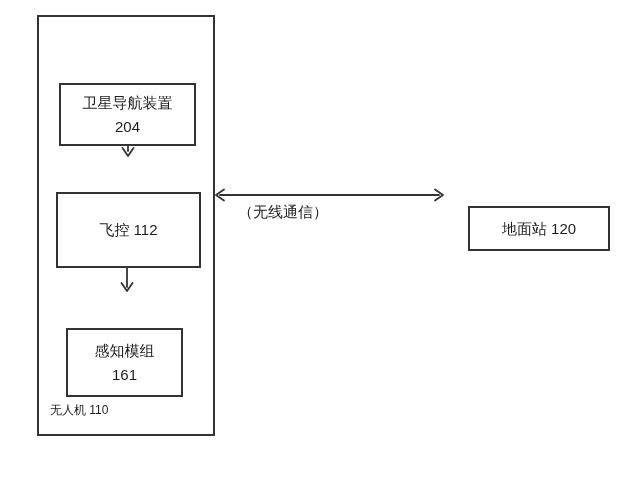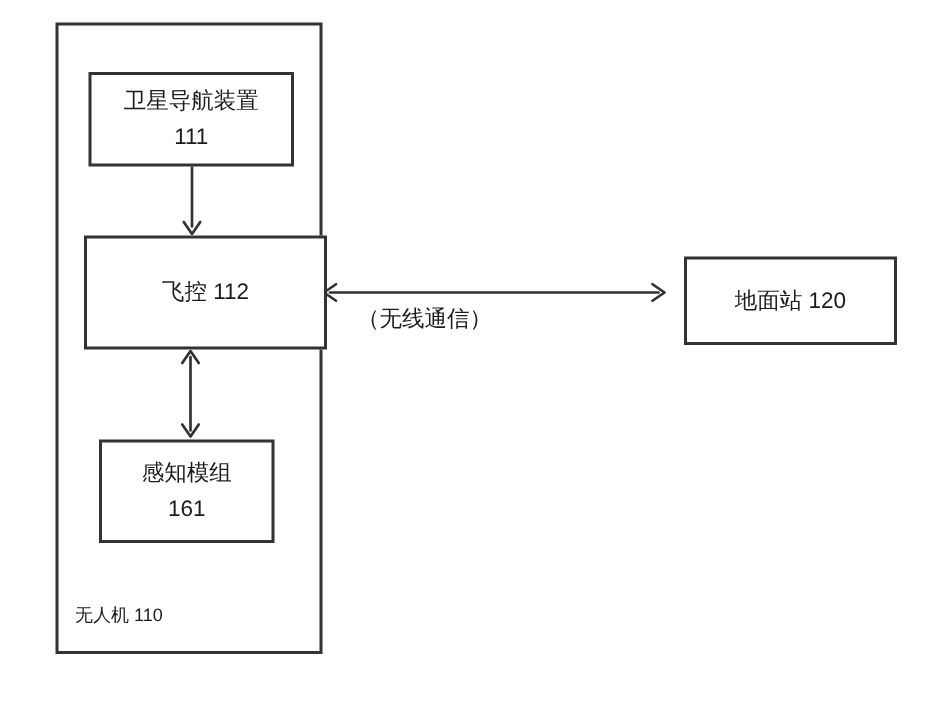--- a/index.html
+++ b/index.html
@@ -29,33 +29,34 @@
     border: 2px solid var(--line, #333333);
     background: var(--background, #ffffff);
     box-sizing: border-box;
     display: flex;
     flex-direction: column;
     align-items: center;
     justify-content: center;
     text-align: center;
     font-size: 15px;
     line-height: 1.6;
+    margin-top: 35px;
   }
   .outer-box {
     position: absolute;
     left: 37px; top: 15px;
     width: 178px; height: 421px;
     border: 2px solid var(--line, #333333);
     box-sizing: border-box;
     background: transparent;
   }
   .box-satnav   { left: 59px;  top: 48px;  width: 137px; height: 63px; }
-  .box-flight   { left: 56px;  top: 157px; width: 162px; height: 76px; }
+  .box-flight   { left: 56px;  top: 157px; width: 145px; height: 76px; }
   .box-percept  { left: 66px;  top: 293px; width: 117px; height: 69px; }
-  .box-ground   { left: 456px; top: 171px; width: 142px; height: 59px; }
+  .box-ground   { left: 468px; top: 171px; width: 142px; height: 45px; }
   .group-label {
     position: absolute;
     left: 50px; top: 402px;
     font-size: 12px;
     white-space: nowrap;
   }
   .link-label {
     position: absolute;
     left: 238px; top: 203px;
     width: 160px;
@@ -87,21 +88,21 @@
       <polyline class="arrow" points="224,189.5 216,195 224,200.5"></polyline>
       <polyline class="arrow" points="435,189.5 443,195 435,200.5"></polyline>
     </g>
   </svg>
 
   <div class="outer-box"></div>
   <span class="group-label">无人机 110</span>
 
   <div class="box box-satnav">
     <div>卫星导航装置</div>
-    <div>111</div>
+    <div>204</div>
   </div>
 
   <div class="box box-flight">
     <div>飞控 112</div>
   </div>
 
   <div class="box box-percept">
     <div>感知模组</div>
     <div>161</div>
   </div>

